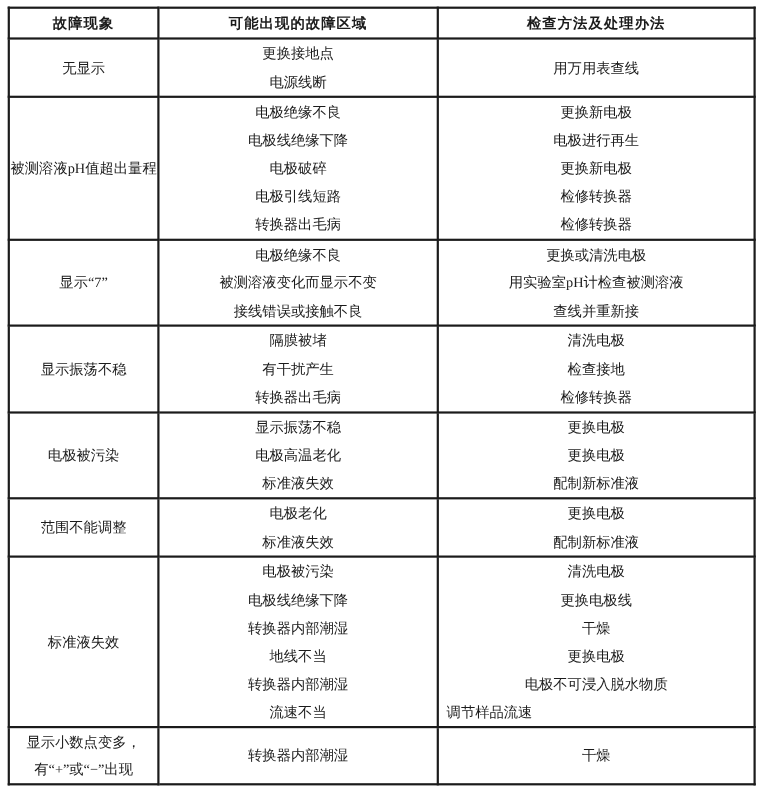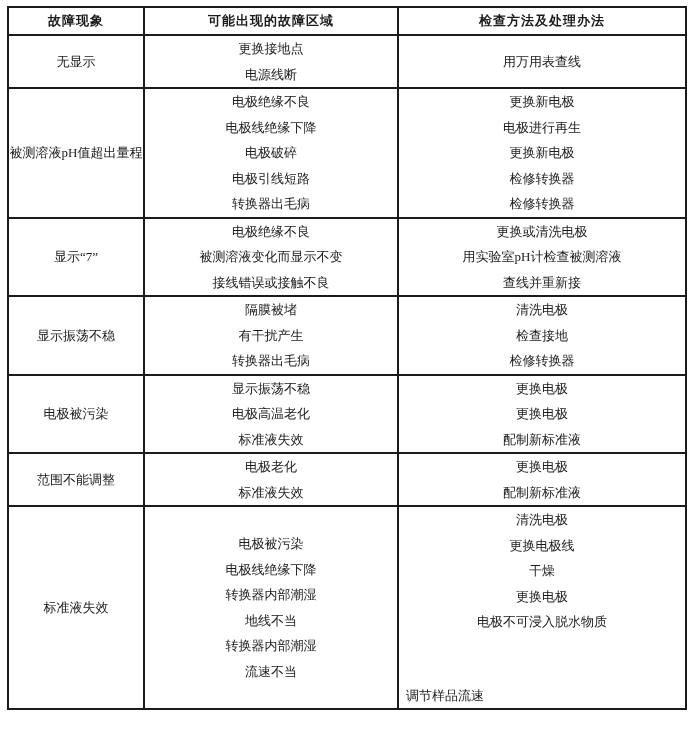--- a/index.html
+++ b/index.html
@@ -49,21 +49,20 @@
     padding: 0 2px;
   }
   .cell-item {
     line-height: 25.5px;
     height: 25.5px;
     white-space: nowrap;
   }
   .cell-item.align-left {
     text-align: left;
     padding-left: 7px;
-    margin-top: 48px;
   }
 </style>
 </head>
 <body>
 
 <div class="page">
   <table class="fault-table">
     <colgroup>
       <col class="c1">
       <col class="c2">
@@ -166,16 +165,25 @@
           </td>
           <td>
             <div class="cell-item">清洗电极</div>
             <div class="cell-item">更换电极线</div>
             <div class="cell-item">干燥</div>
             <div class="cell-item">更换电极</div>
             <div class="cell-item">电极不可浸入脱水物质</div>
             <div class="cell-item align-left">调节样品流速</div>
           </td>
         </tr>
+        <tr>
+          <td class="phenomenon-cell">显示小数点变多，有“+”或“−”出现</td>
+          <td>
+            <div class="cell-item">转换器内部潮湿</div>
+          </td>
+          <td>
+            <div class="cell-item">干燥</div>
+          </td>
+        </tr>
       </tbody>
   </table>
 
 </div>
 
 </body></html>

